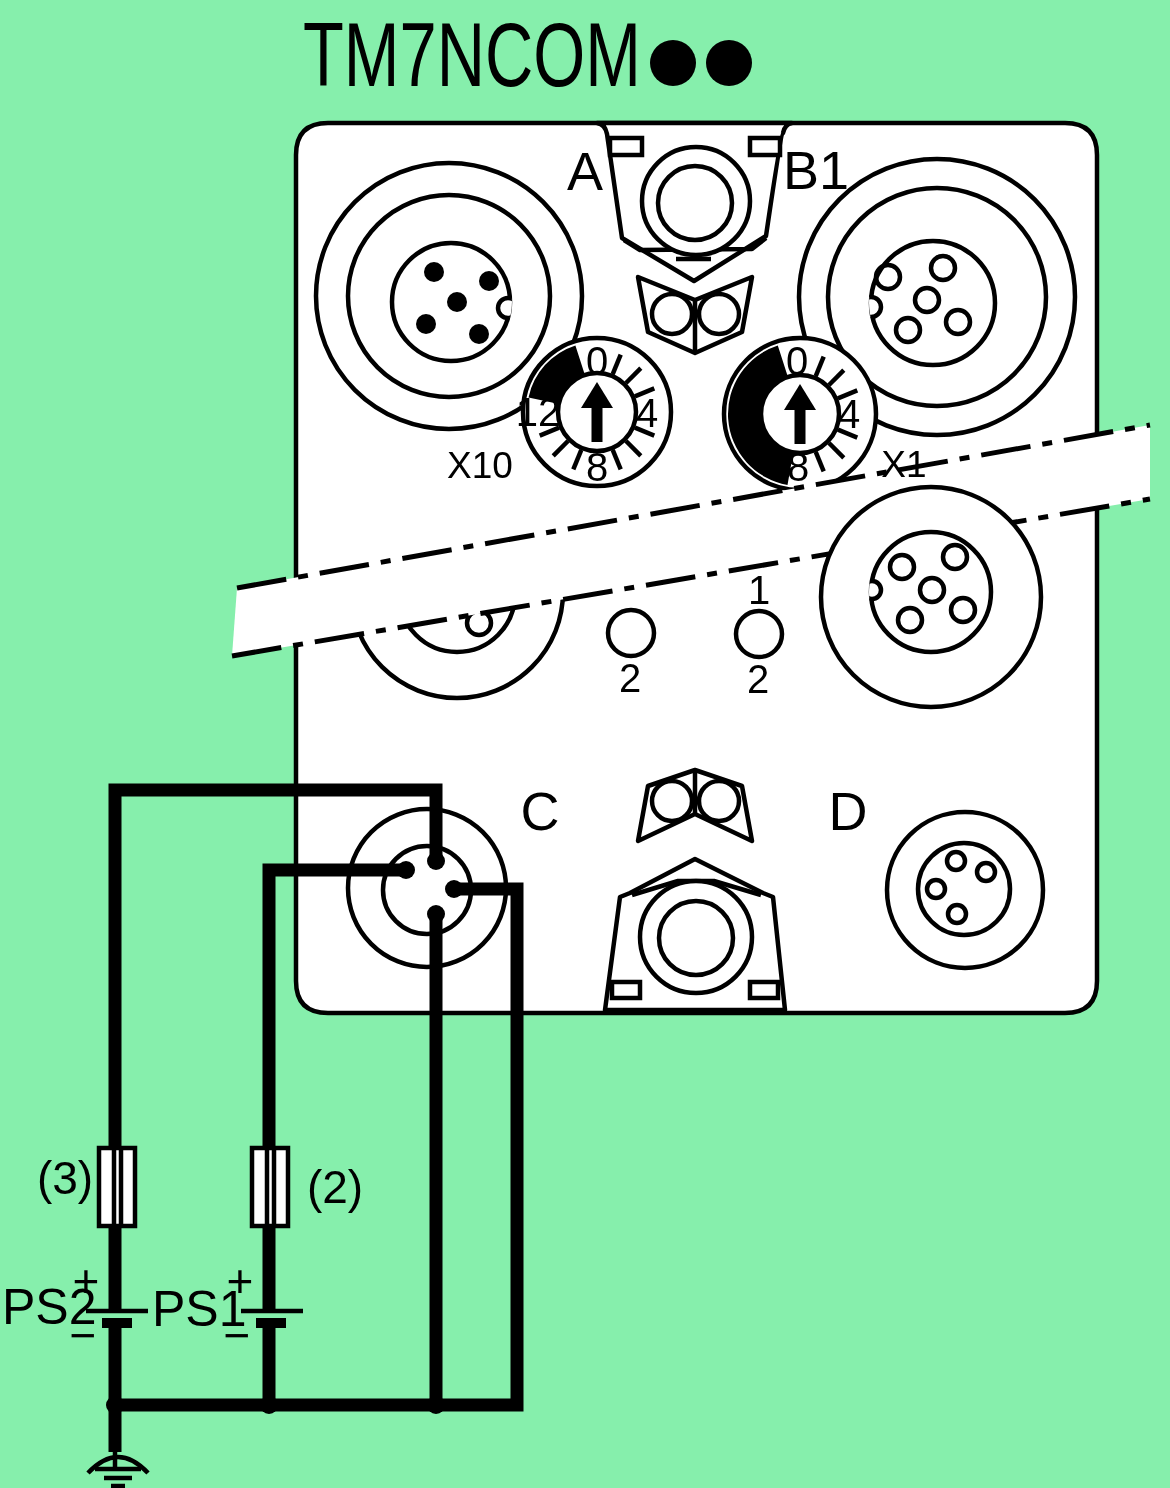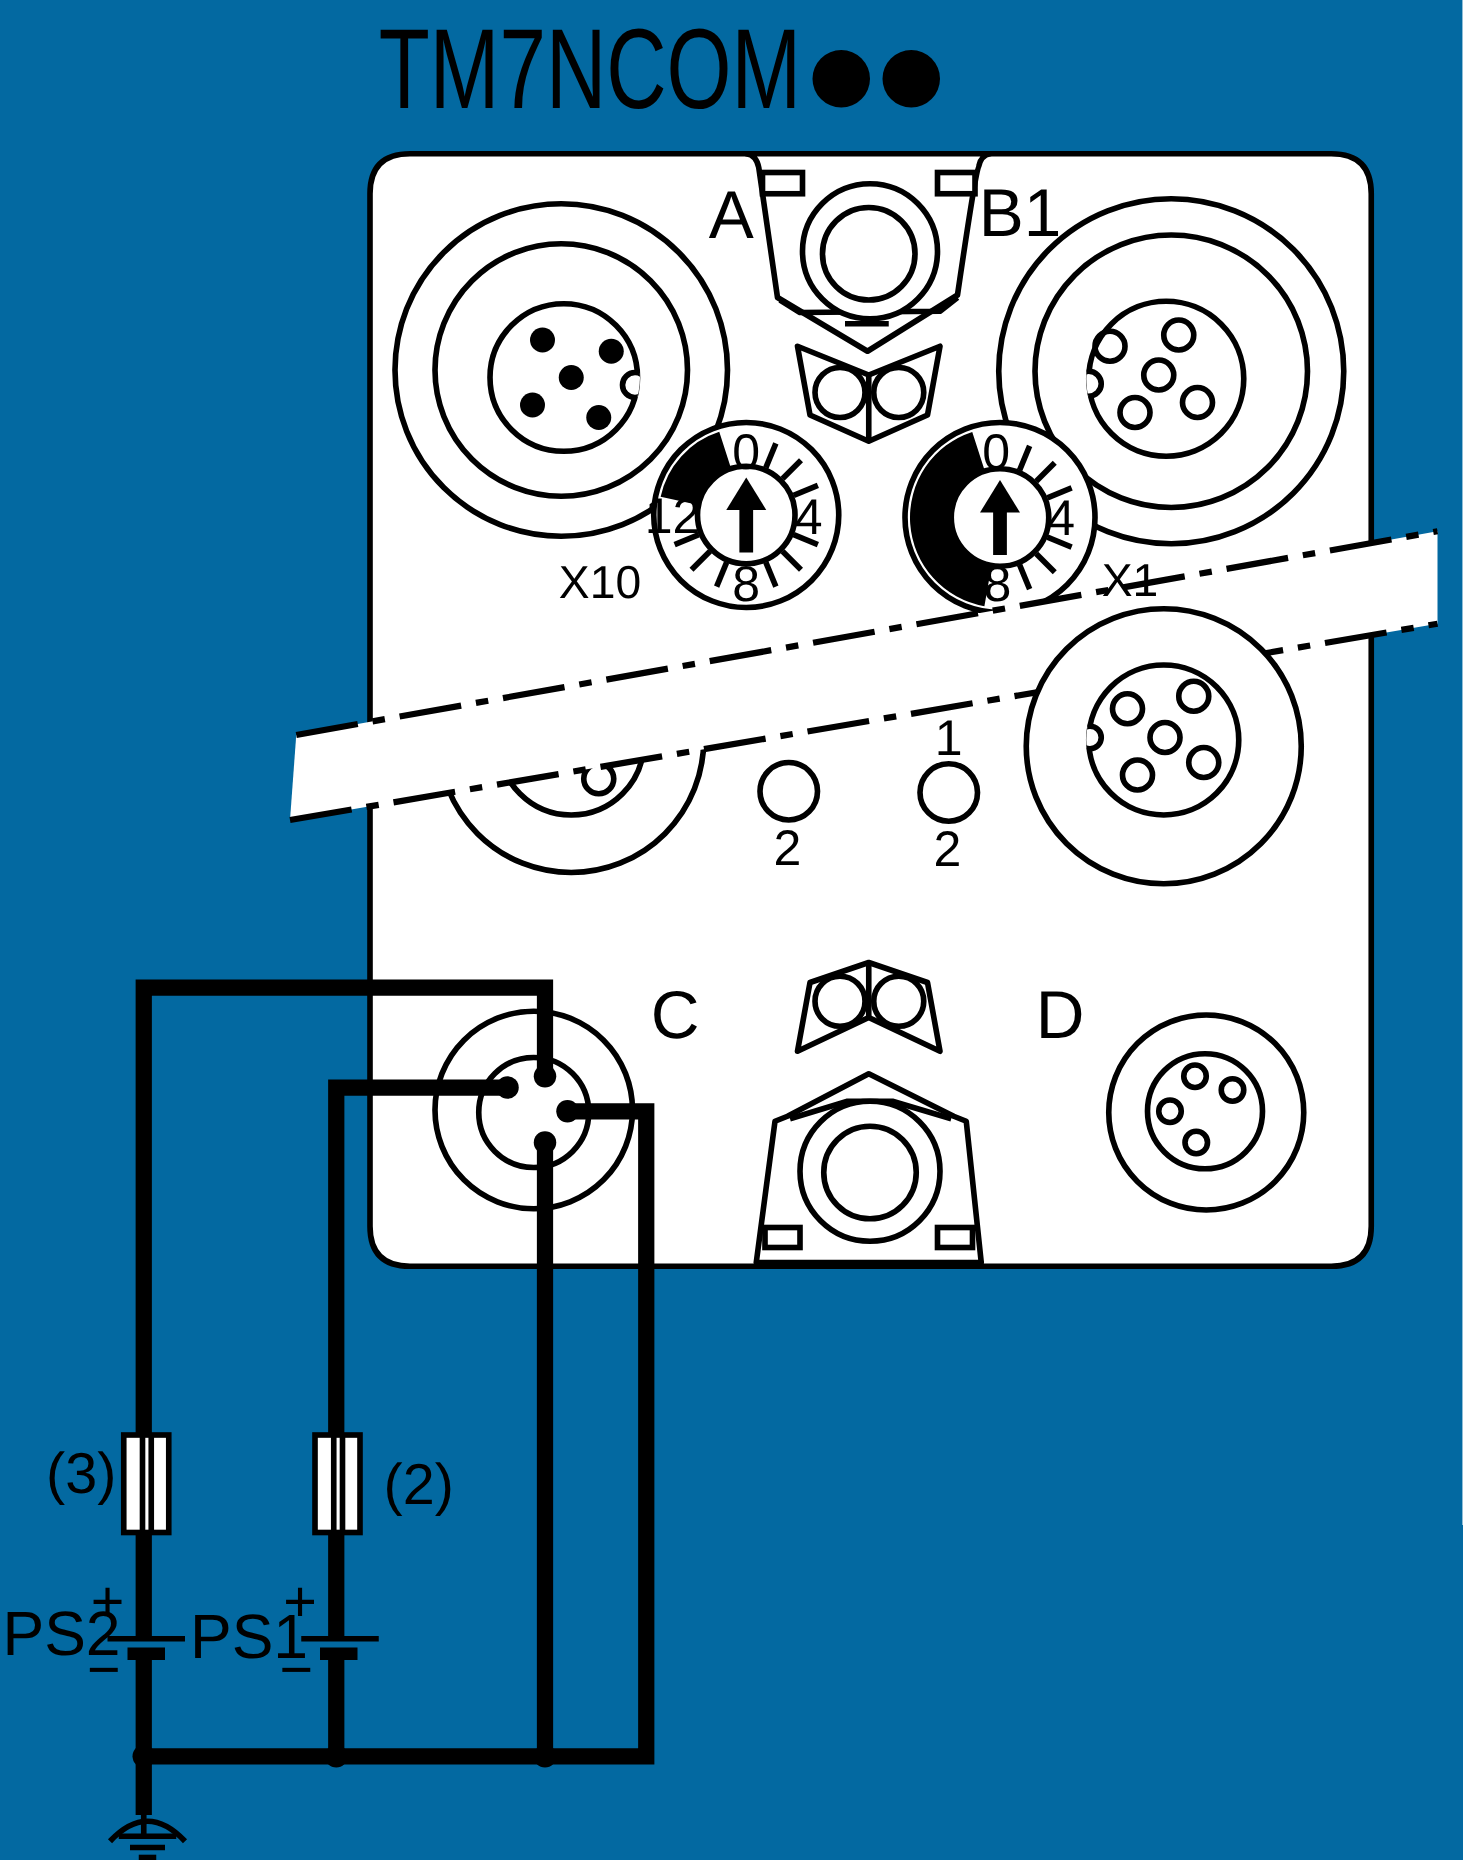--- a/index.html
+++ b/index.html
@@ -1,16 +1,16 @@
 <!DOCTYPE html>
 <html><head>
 <meta charset="utf-8">
 <style>
   html,body{margin:0;padding:0;background:#ffffff;}
-  .stage{width:1170px;height:1488px;position:relative;background:#0369a1;}
+  .stage{width:1170px;height:1488px;position:relative;background:#86efac;}
   svg{display:block;}
   text{font-family:"Liberation Sans","DejaVu Sans",sans-serif;fill:#000;}
   .t-title{font-size:91px;}
   .t-port{font-size:54px;}
   .t-sw{font-size:40px;}
   .t-swname{font-size:37px;}
   .t-led{font-size:40px;}
   .t-ps{font-size:50px;}
   .t-sign{font-size:46px;}
   .t-fuse{font-size:46px;}

